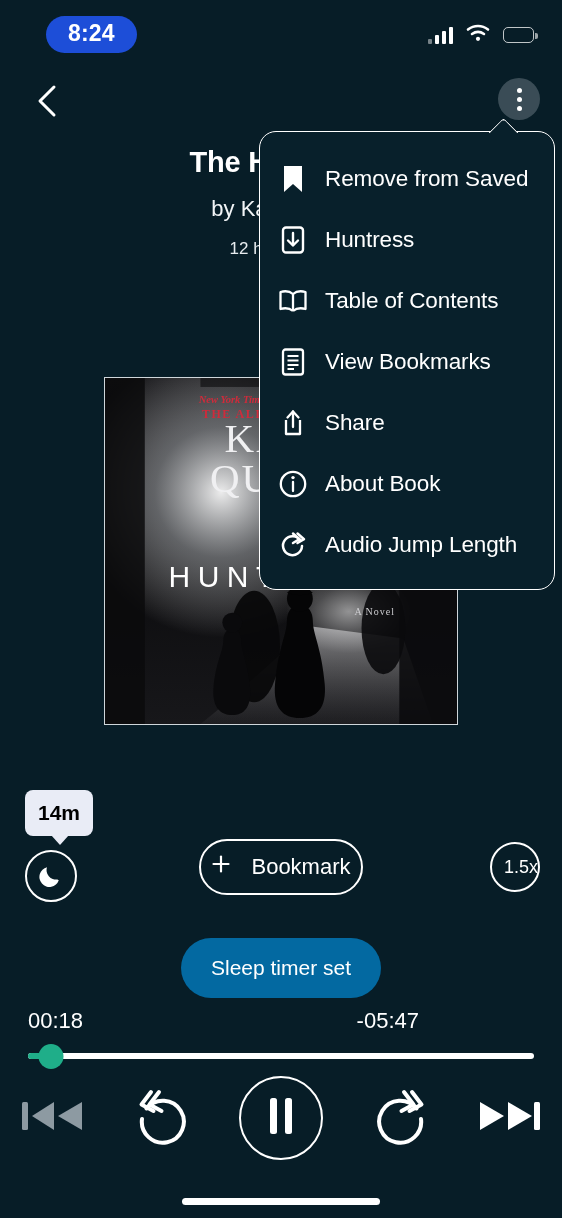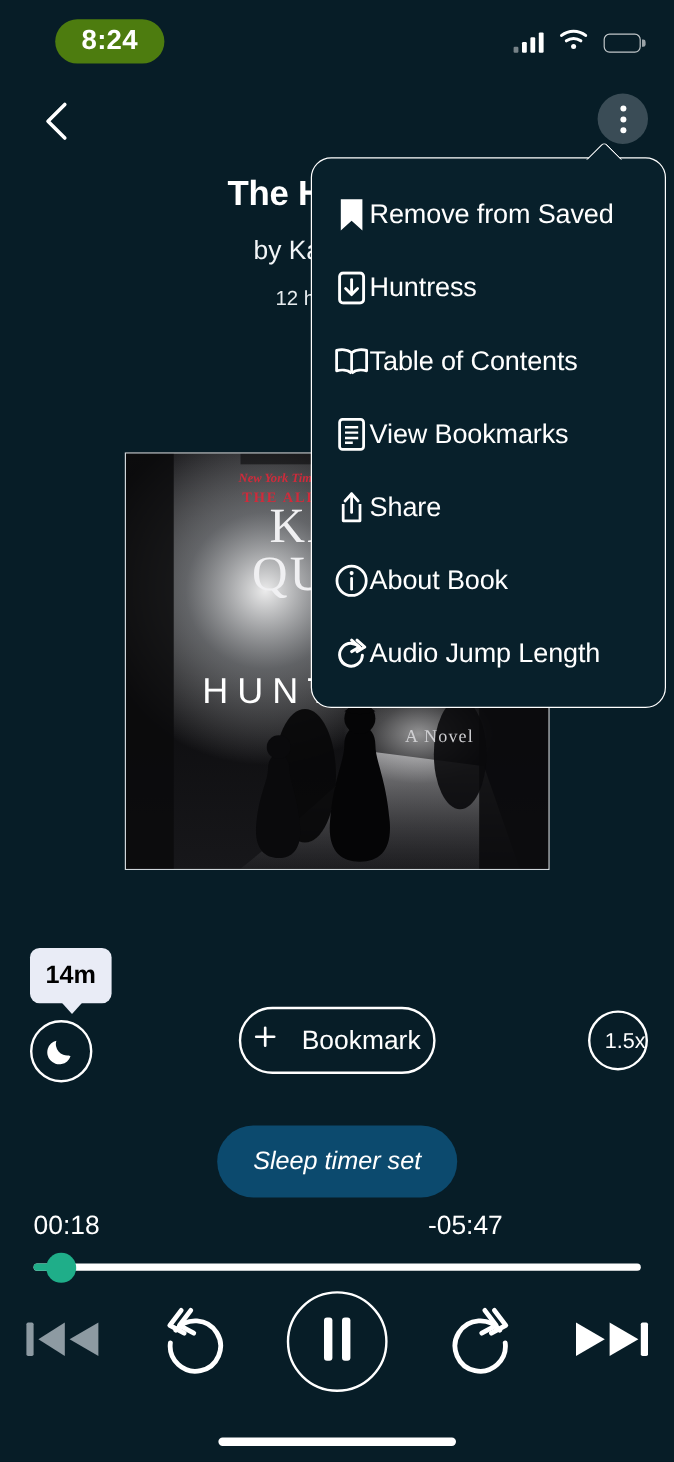--- a/index.html
+++ b/index.html
@@ -94,21 +94,21 @@
     position: absolute; left: 0; right: 0; top: 168px; text-align: center;
     font-family: "Liberation Serif", serif; font-size: 13px; letter-spacing: 5px; color: #d8d8da;
   }
   #cover .maintitle {
     position: absolute; left: 0; right: 0; top: 182px; text-align: center;
     font-family: "Liberation Sans", sans-serif; font-weight: 300;
     font-size: 30px; letter-spacing: 7.5px; color: #ffffff;
   }
   #cover .subtitle {
     position: absolute; right: 62px; top: 228px;
-    font-family: "Liberation Serif", serif; font-size: 15px; letter-spacing: 1px; color: #cfcfd2;
+    font-family: "Liberation Serif", serif; font-size: 10px; letter-spacing: 1px; color: #cfcfd2;
   }
 
   
   #menu {
     position: absolute; left: 259px; top: 131px;
     width: 296px;
     background: #08202b;
     border: 1.6px solid #ffffff;
     border-radius: 17px;
     padding: 16px 0 14px 0;
@@ -119,20 +119,21 @@
   }
   #menu .pointer::before {
     content: ""; position: absolute; left: 5px; top: 8px;
     width: 24px; height: 24px; background: #08202b;
     border-left: 1.6px solid #fff; border-top: 1.6px solid #fff;
     transform: rotate(45deg); border-radius: 4px 0 0 0;
   }
   .menu-item {
     display: flex; align-items: center;
     height: 61px; padding: 0 14px 0 18px;
+    gap: 17px;
   }
   .menu-item .mi-icon {
     width: 30px; height: 30px; flex: 0 0 30px;
     display: flex; align-items: center; justify-content: center;
   }
   .menu-item .mi-label {
     font-size: 22.5px; color: #ffffff; white-space: nowrap; letter-spacing: -.1px;
   }
 
   
@@ -216,21 +217,21 @@
     bottom: 13px; width: 198px; height: 7px;
     background: #ffffff; border-radius: 4px;
   }
 </style>
 </head>
 <body>
 
 <div id="screen">
 
   <div id="statusbar">
-    <div id="time-pill" style="background: #4d7c0f;">8:24</div>
+    <div id="time-pill" style="background: #1d4ed8;">8:24</div>
     <div id="status-icons">
       <span class="bars">
         <i class="dim"></i>
           <i></i>
           <i></i>
           <i></i>
       </span>
       <span>
         <svg width="24" height="18" viewBox="0 0 24 18">
           <path d="M2 5.5A16 16 0 0 1 22 5.5" fill="none" stroke="#fff" stroke-width="2.6" stroke-linecap="round"></path>
@@ -411,21 +412,21 @@
         <line x1="2.5" y1="10" x2="17.5" y2="10" stroke="#fff" stroke-width="2.2" stroke-linecap="round"></line>
       </svg>
     </span>
     <span>Bookmark</span>
   </div>
 
   <div id="speed-btn">
     <span>1.5x</span>
   </div>
 
-  <div id="toast" style="background: #0c4a6e; font-style: italic;">
+  <div id="toast" style="background: #0369a1;">
     <span>Sleep timer set</span>
   </div>
 
   <div id="times">
     <span>00:18</span>
     <span>-05:47</span>
   </div>
 
   <div id="track-wrap">
     <div id="track"></div>

